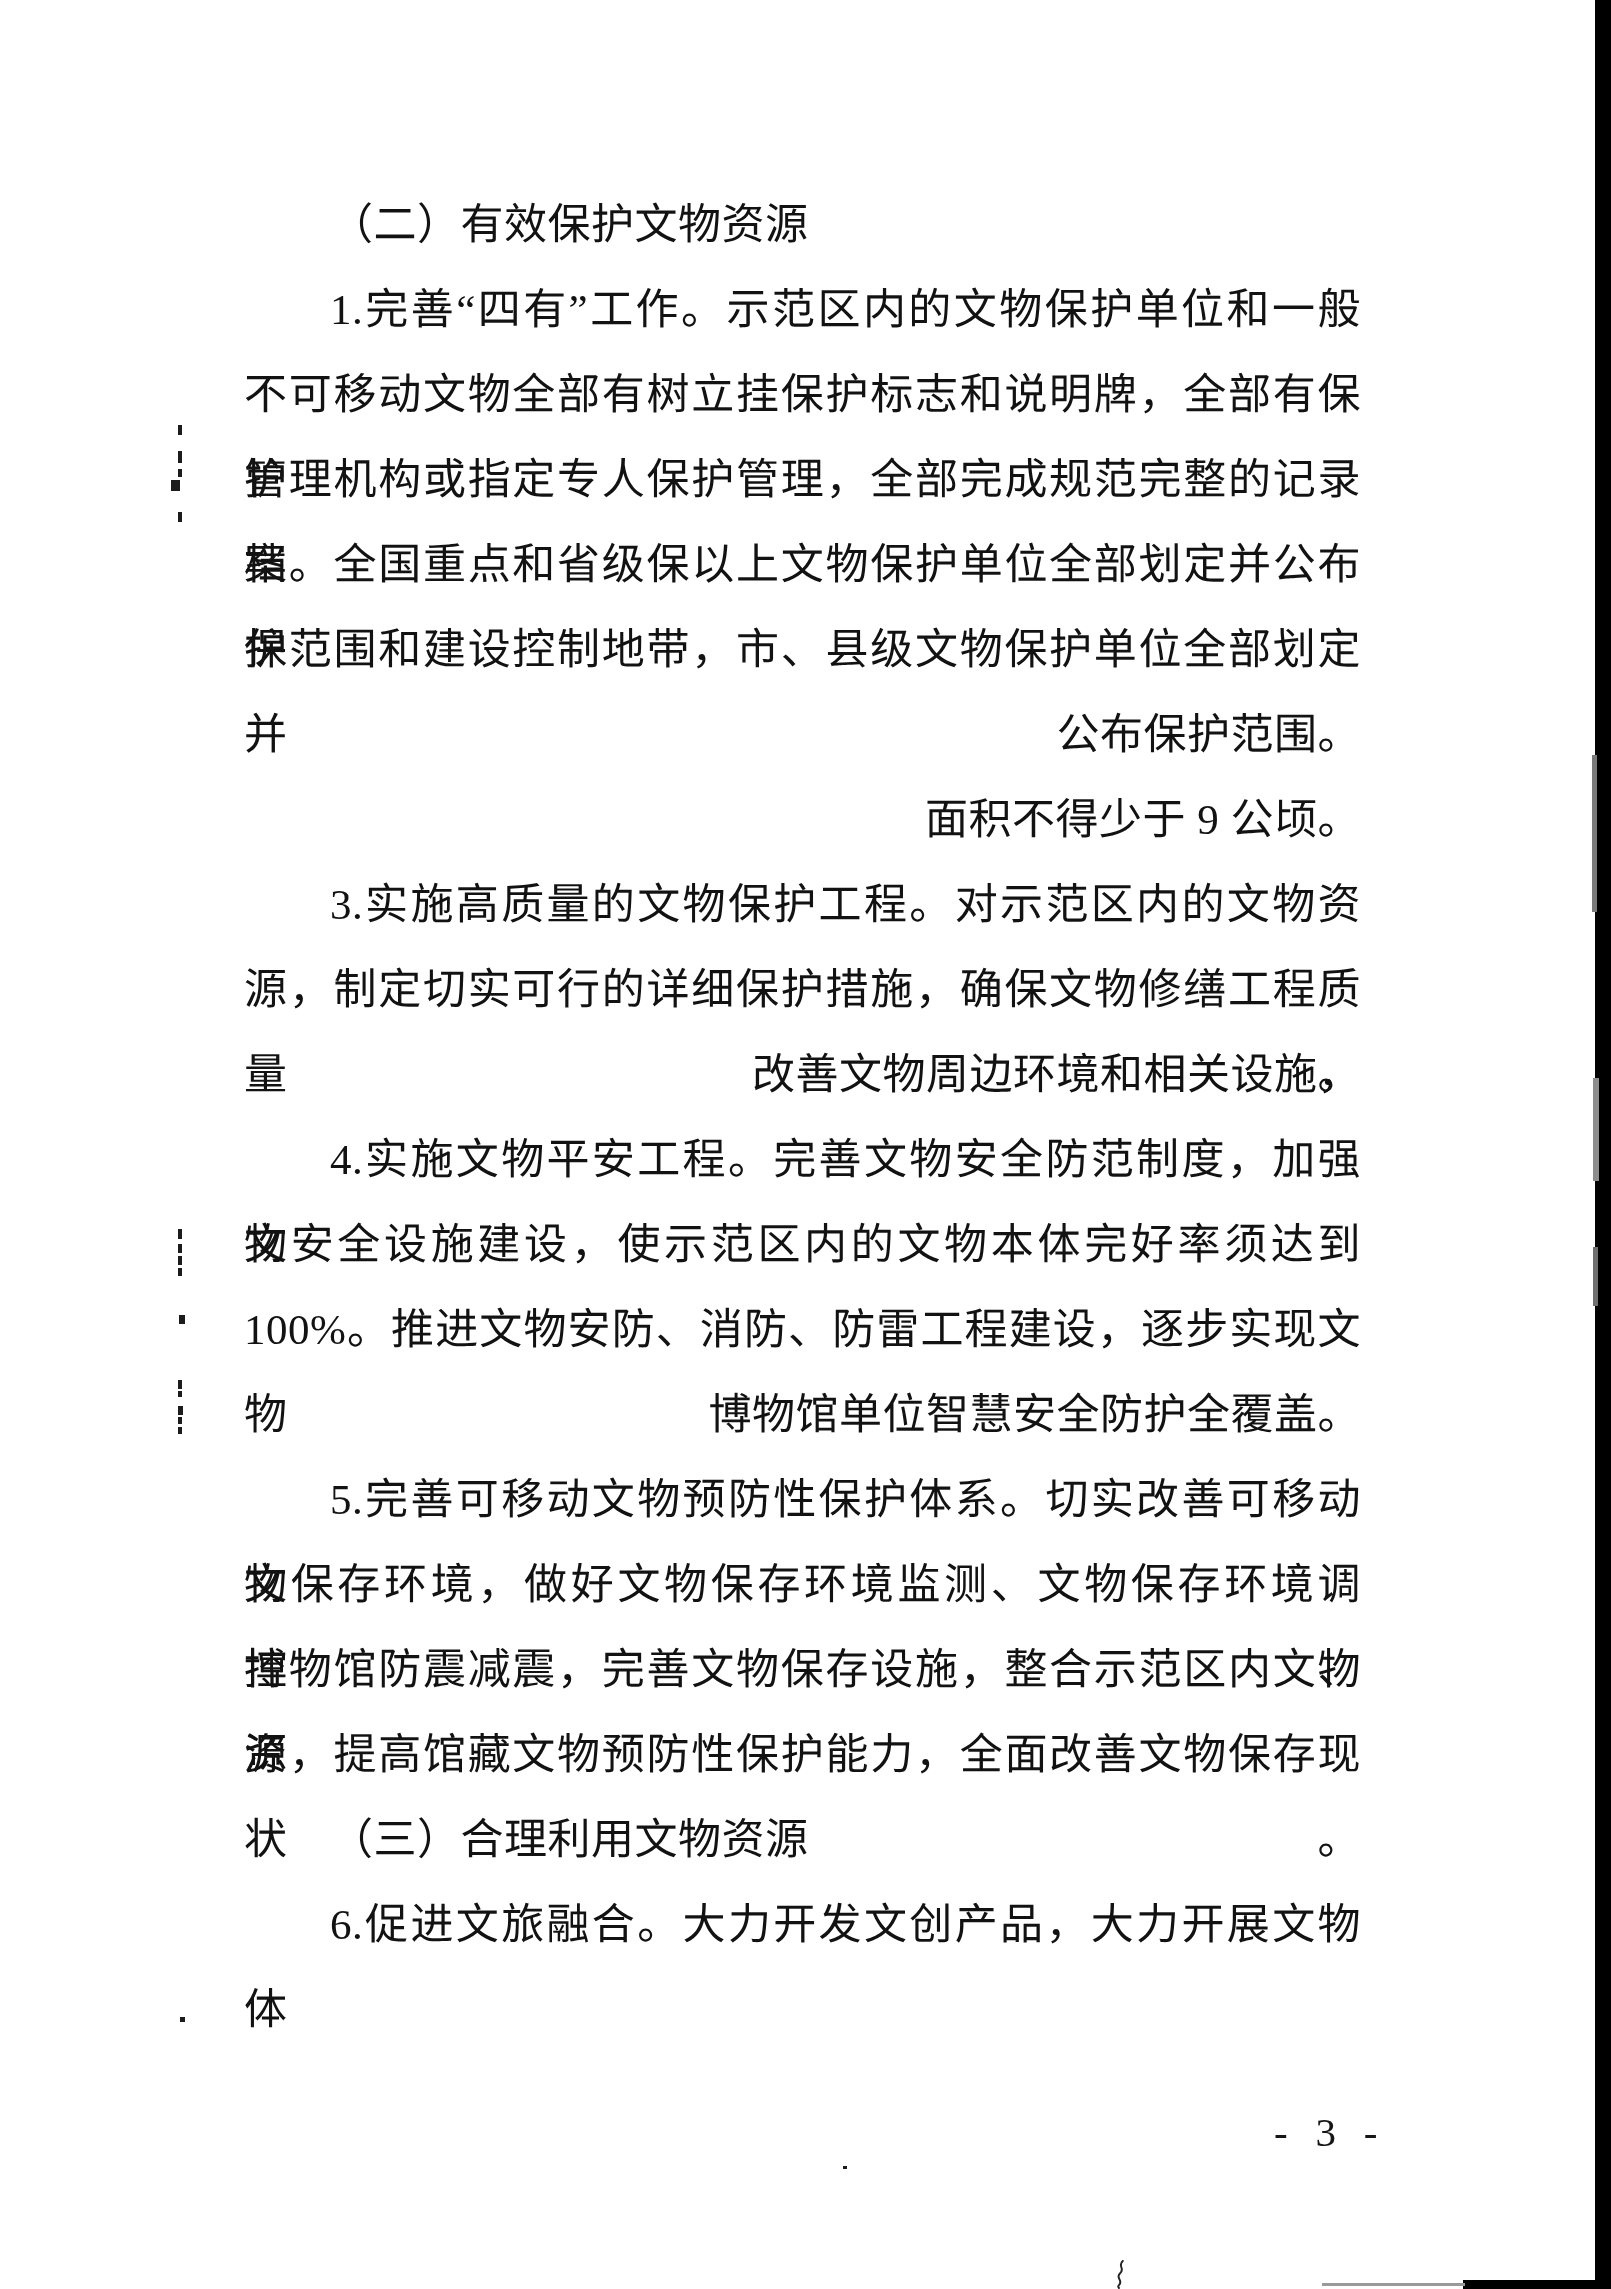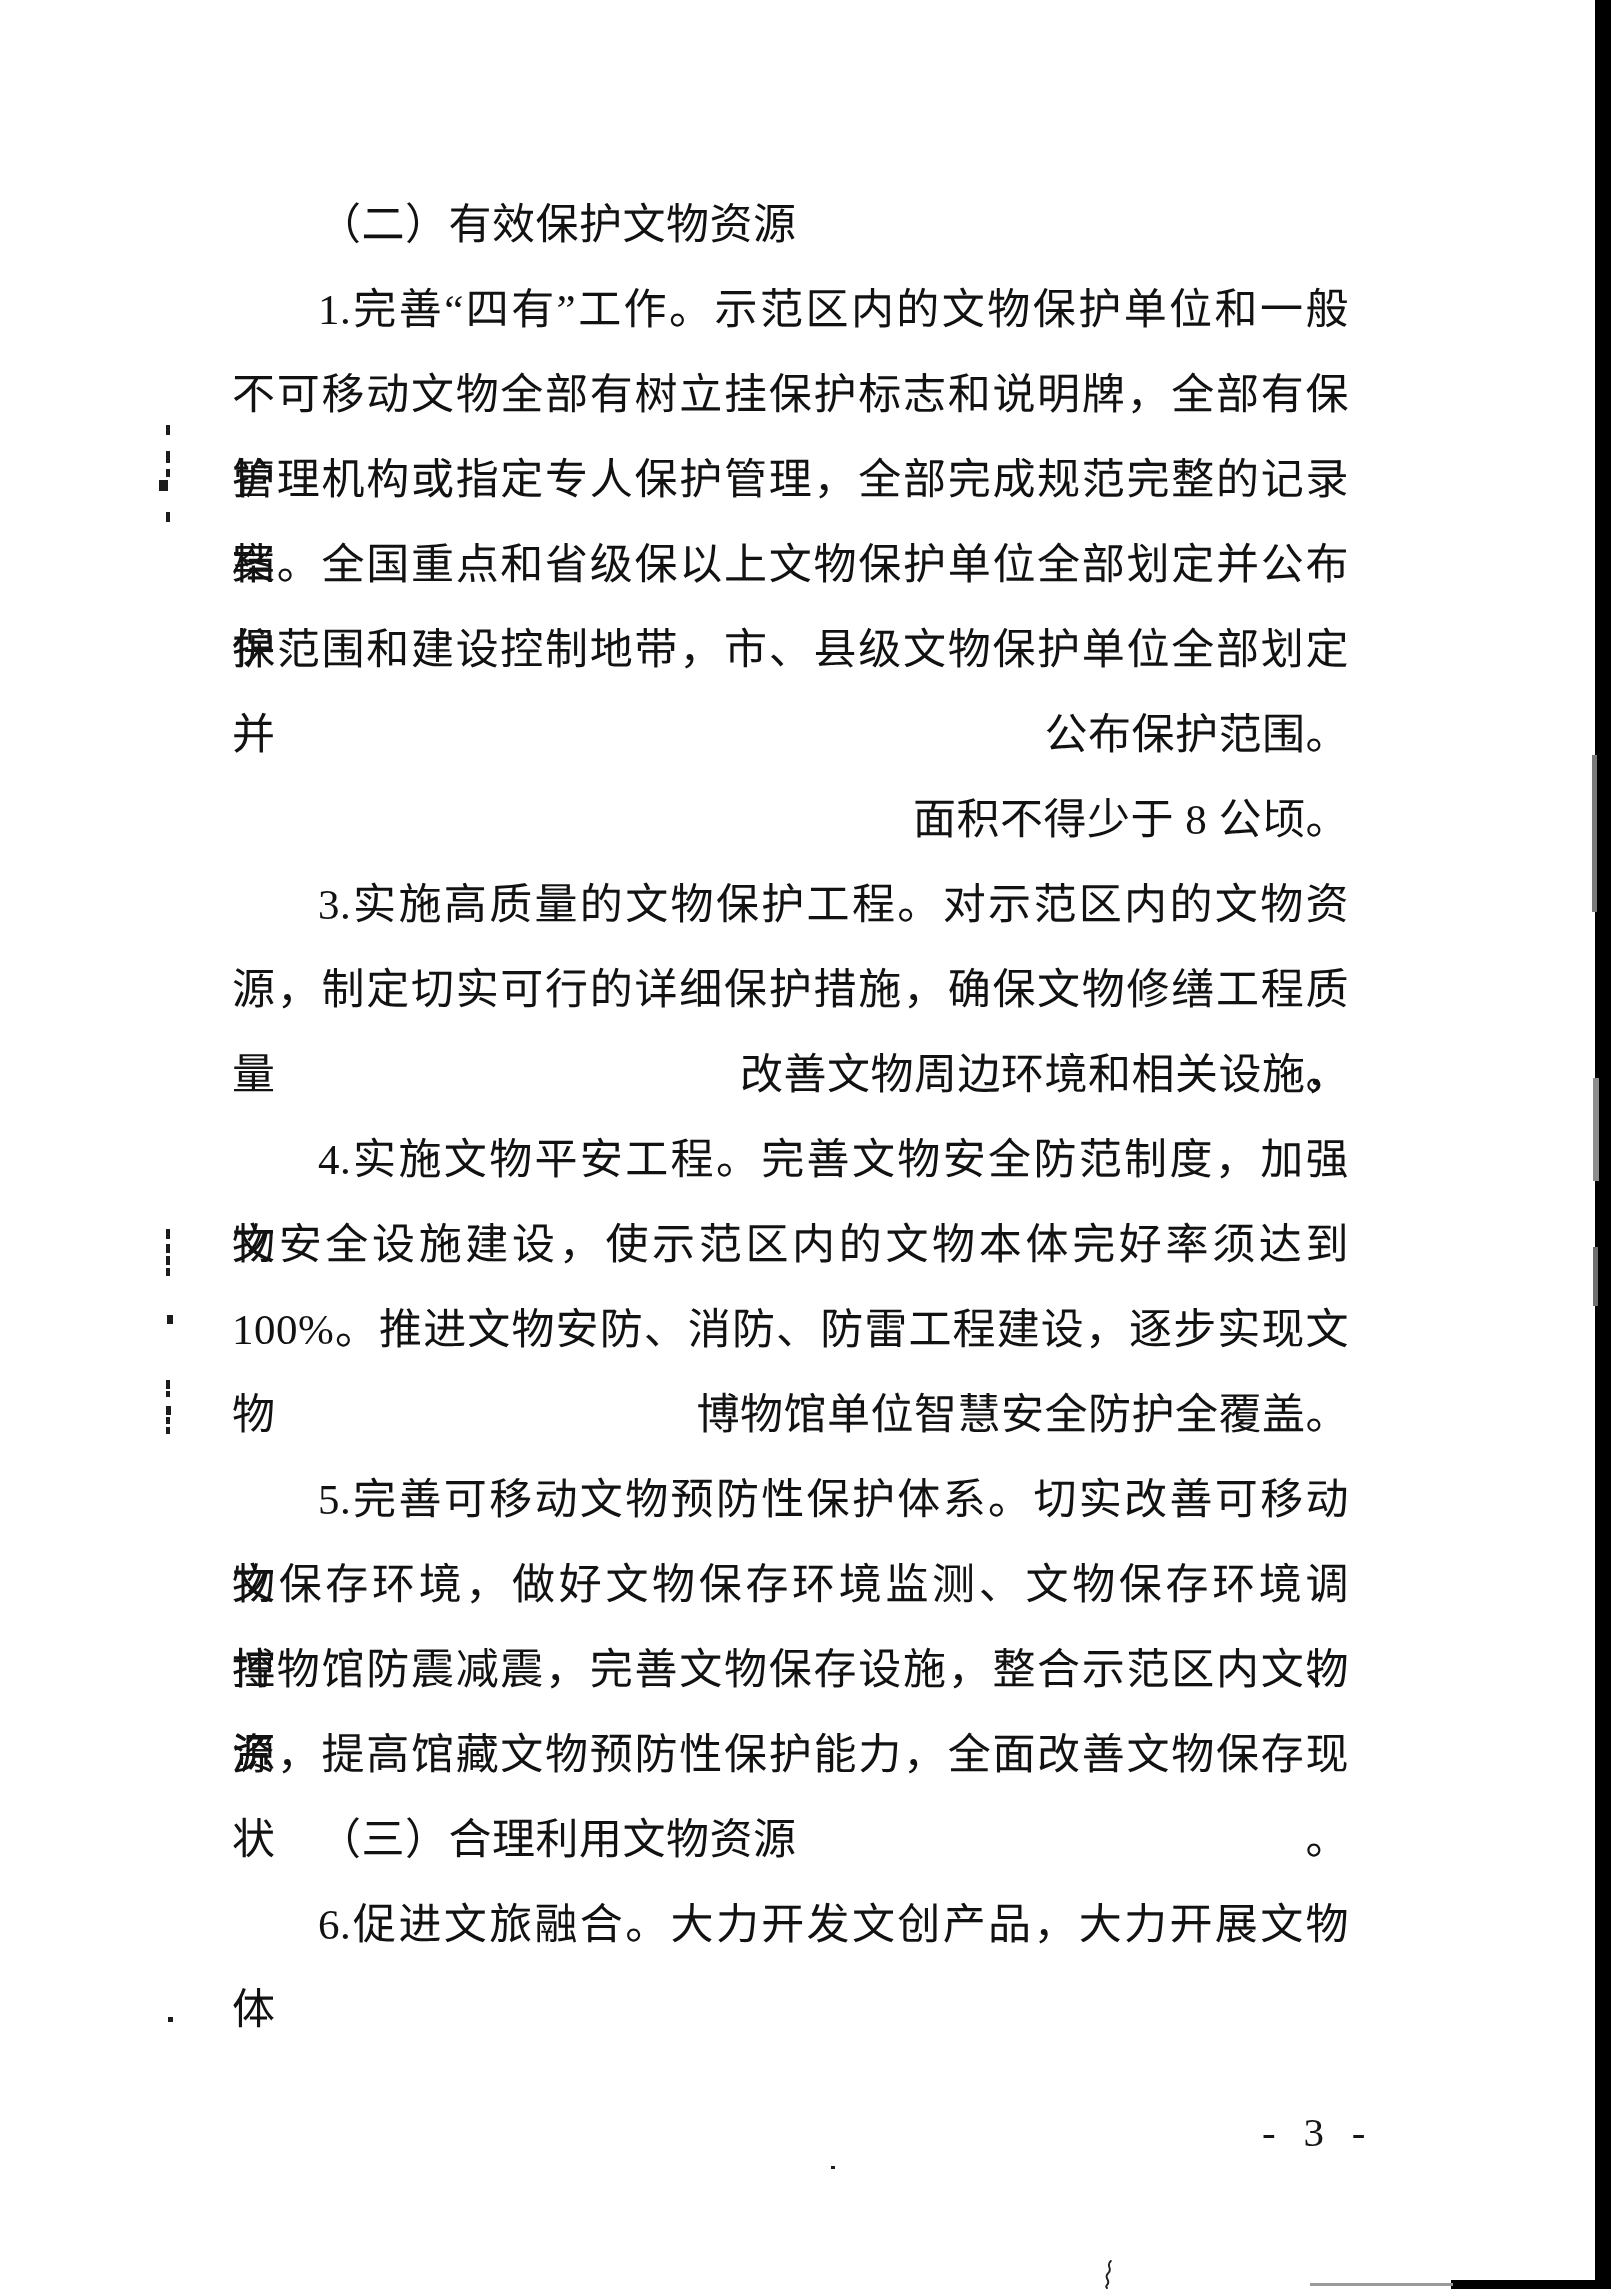--- a/index.html
+++ b/index.html
@@ -1,21 +1,21 @@
 <!DOCTYPE html>
 <html lang="zh-CN" style="--paper: #ffffff; --ink: #121212; --edge: #000000;"><head>
 <meta charset="utf-8">
 <style>
   html,body{margin:0;padding:0;}
   body{
     width:1611px;height:2290px;position:relative;overflow:hidden;
     background:var(--paper,#fff);
     font-family:"Liberation Serif", serif;
   }
-  .page{position:absolute;inset:0;background:var(--paper,#fff);}
+  .page{position:absolute;inset:0;background:var(--paper,#fff);margin-left:12px;}
   
   .doc{
     position:absolute;left:232px;top:182px;width:1117px;
     color:var(--ink,#111);
   }
   .ln{
     height:85px;line-height:85px;font-size:43px;
     white-space:normal;letter-spacing:0.5px;
   }
   .heading{text-indent:86px;font-weight:500;}
@@ -42,21 +42,21 @@
 <div class="page">
 
   <div class="doc">
       <div class="ln heading">（二）有效保护文物资源</div>
       <div class="ln first-justified">1.完善“四有”工作。示范区内的文物保护单位和一般</div>
       <div class="ln justified">不可移动文物全部有树立挂保护标志和说明牌，全部有保护</div>
       <div class="ln justified">管理机构或指定专人保护管理，全部完成规范完整的记录档</div>
       <div class="ln justified">案。全国重点和省级保以上文物保护单位全部划定并公布保</div>
       <div class="ln justified">护范围和建设控制地带，市、县级文物保护单位全部划定并</div>
       <div class="ln plain">公布保护范围。</div>
-      <div class="ln plain">面积不得少于 8 公顷。</div>
+      <div class="ln plain">面积不得少于 9 公顷。</div>
       <div class="ln first-justified">3.实施高质量的文物保护工程。对示范区内的文物资</div>
       <div class="ln justified">源，制定切实可行的详细保护措施，确保文物修缮工程质量，</div>
       <div class="ln plain">改善文物周边环境和相关设施。</div>
       <div class="ln first-justified">4.实施文物平安工程。完善文物安全防范制度，加强文</div>
       <div class="ln justified">物安全设施建设，使示范区内的文物本体完好率须达到</div>
       <div class="ln justified">100%。推进文物安防、消防、防雷工程建设，逐步实现文物</div>
       <div class="ln plain">博物馆单位智慧安全防护全覆盖。</div>
       <div class="ln first-justified">5.完善可移动文物预防性保护体系。切实改善可移动文</div>
       <div class="ln justified">物保存环境，做好文物保存环境监测、文物保存环境调控、</div>
       <div class="ln justified">博物馆防震减震，完善文物保存设施，整合示范区内文物资</div>

